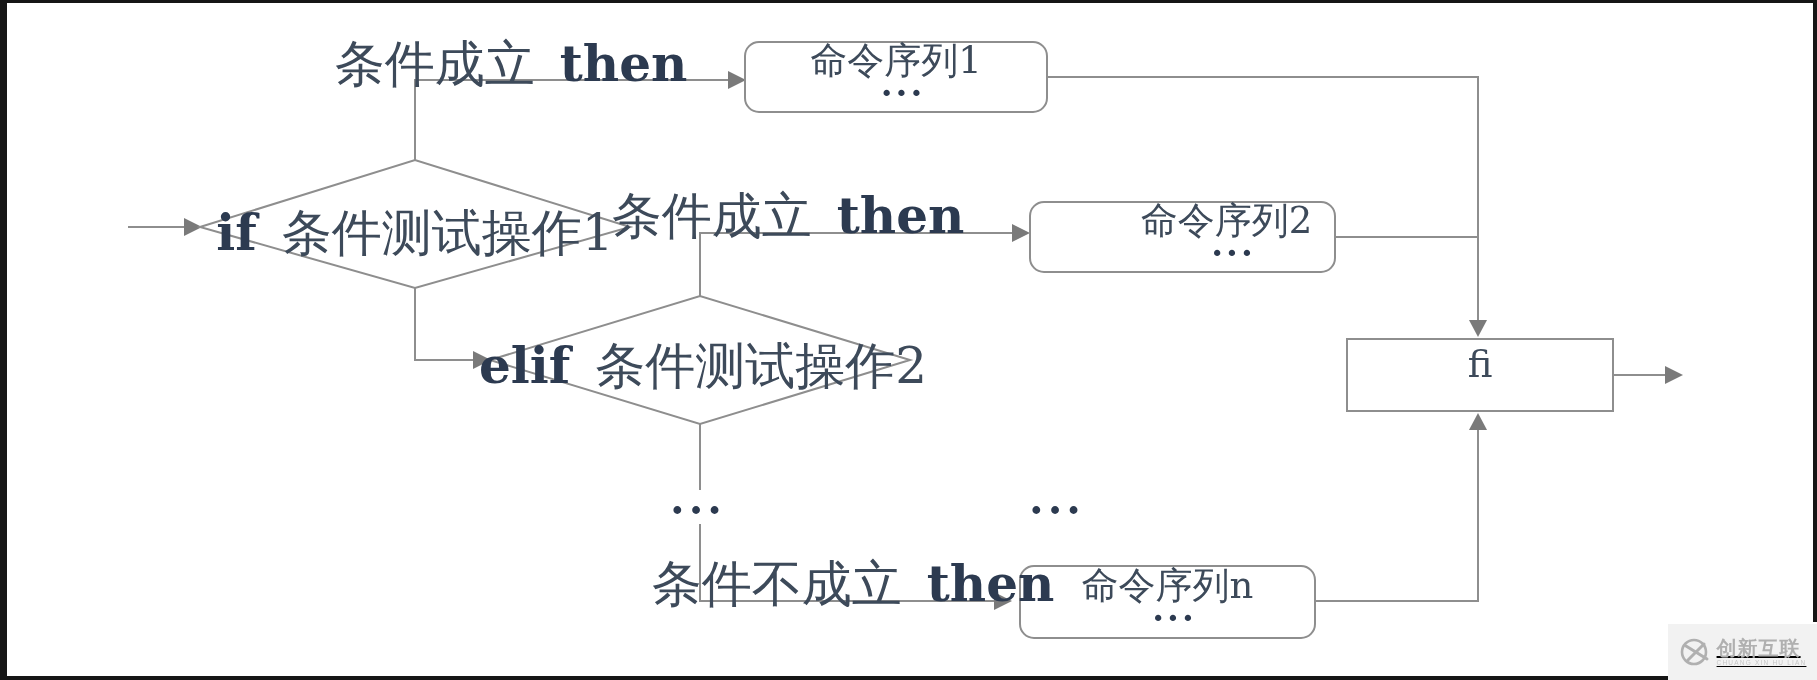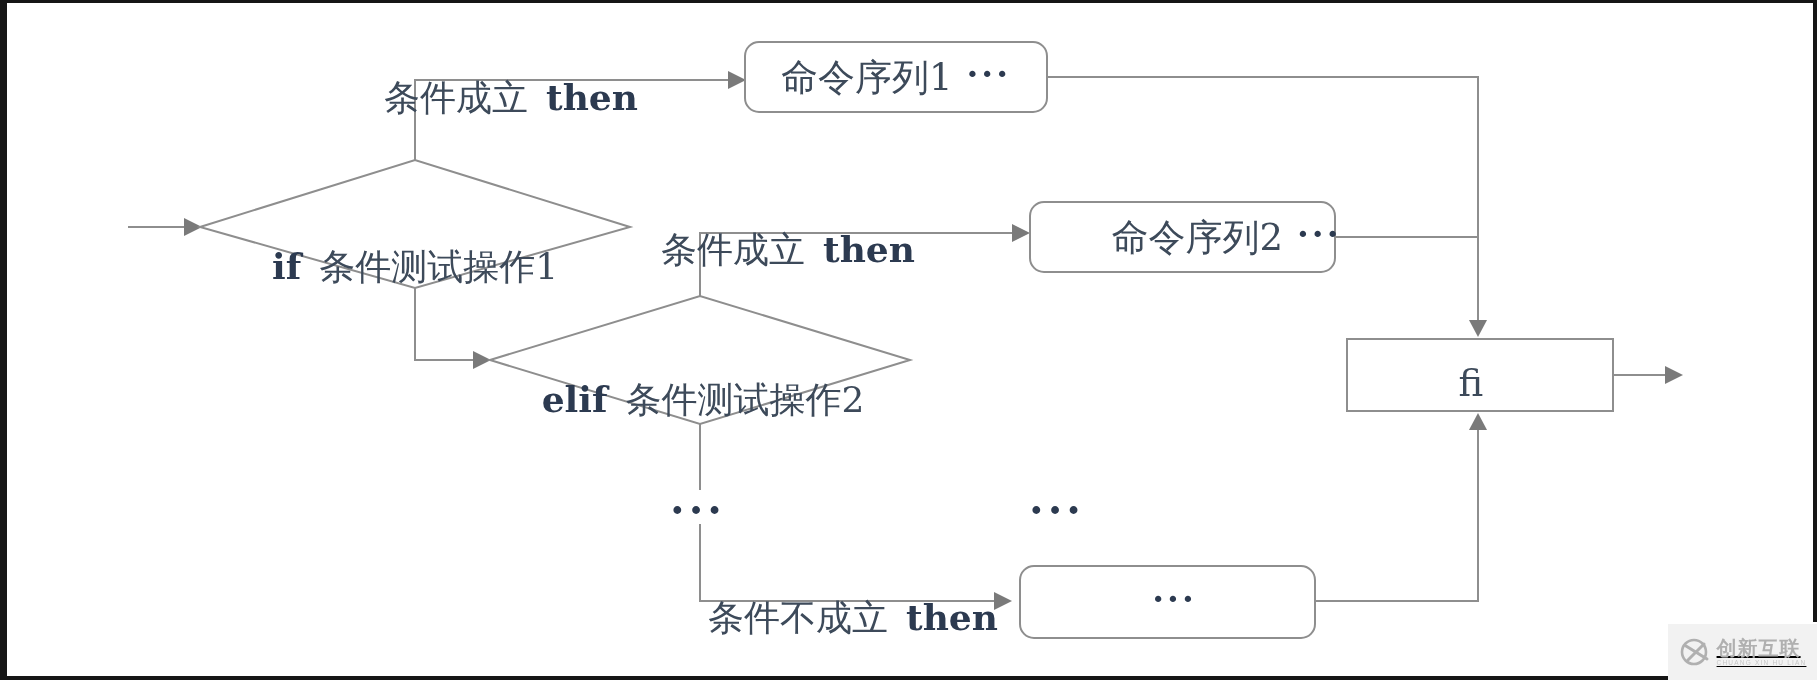--- a/index.html
+++ b/index.html
@@ -11,30 +11,29 @@
     font-family:"DejaVu Serif","Liberation Serif",serif;
   }
   .canvas svg.flow{position:absolute;left:0;top:0;}
   .shape{fill:#ffffff;stroke:#8e8e8e;stroke-width:2;}
   .wire{fill:none;stroke:#8e8e8e;stroke-width:2;}
   .head{fill:#7a7a7a;stroke:none;}
   .lbl{
     position:absolute;
     white-space:nowrap;
     color:#3d4a5a;
-    font-size:36px;
+    font-size:50px;
     line-height:1;
     transform:translateX(-50%);
-    margin-top:40px;
   }
   .lbl .kw{font-weight:bold;color:#2c3a50;}
   .boxlbl{
     position:absolute;
     display:flex;align-items:center;justify-content:center;
-    color:#3d4a5a;font-size:37px;line-height:1;white-space:nowrap;
+    color:#3d4a5a;font-size:37px;line-height:1;white-space:nowrap;flex-direction:column;
   }
   .dots{
     font-weight:bold;color:#2c3a50;
     letter-spacing:3px;margin-left:14px;font-size:34px;
     transform:translateY(-3px);display:inline-block;
   }
   .dots-free{
     position:absolute;transform:translateX(-50%);
     font-weight:bold;color:#2c3a50;font-size:42px;letter-spacing:4px;line-height:1;
   }
@@ -97,20 +96,21 @@
     <span>命令序列1</span>
       <span class="dots">···</span>
   </div>
 
   <div class="boxlbl" style="left:1030px;top:202px;width:305px;height:70px;padding-left:44px;">
     <span>命令序列2</span>
       <span class="dots">···</span>
   </div>
 
   <div class="boxlbl" style="left:1020px;top:566px;width:295px;height:72px;">
+    <span>命令序列n</span>
       <span class="dots">···</span>
   </div>
 
   <div class="boxlbl" style="left:1347px;top:339px;width:266px;height:88px;">
     <span class="kw">fi</span> 
   </div>
 
   <div class="lbl" style="left:511px;top:39px;">
     <span>条件成立</span> <span class="kw">then</span>
   </div>

